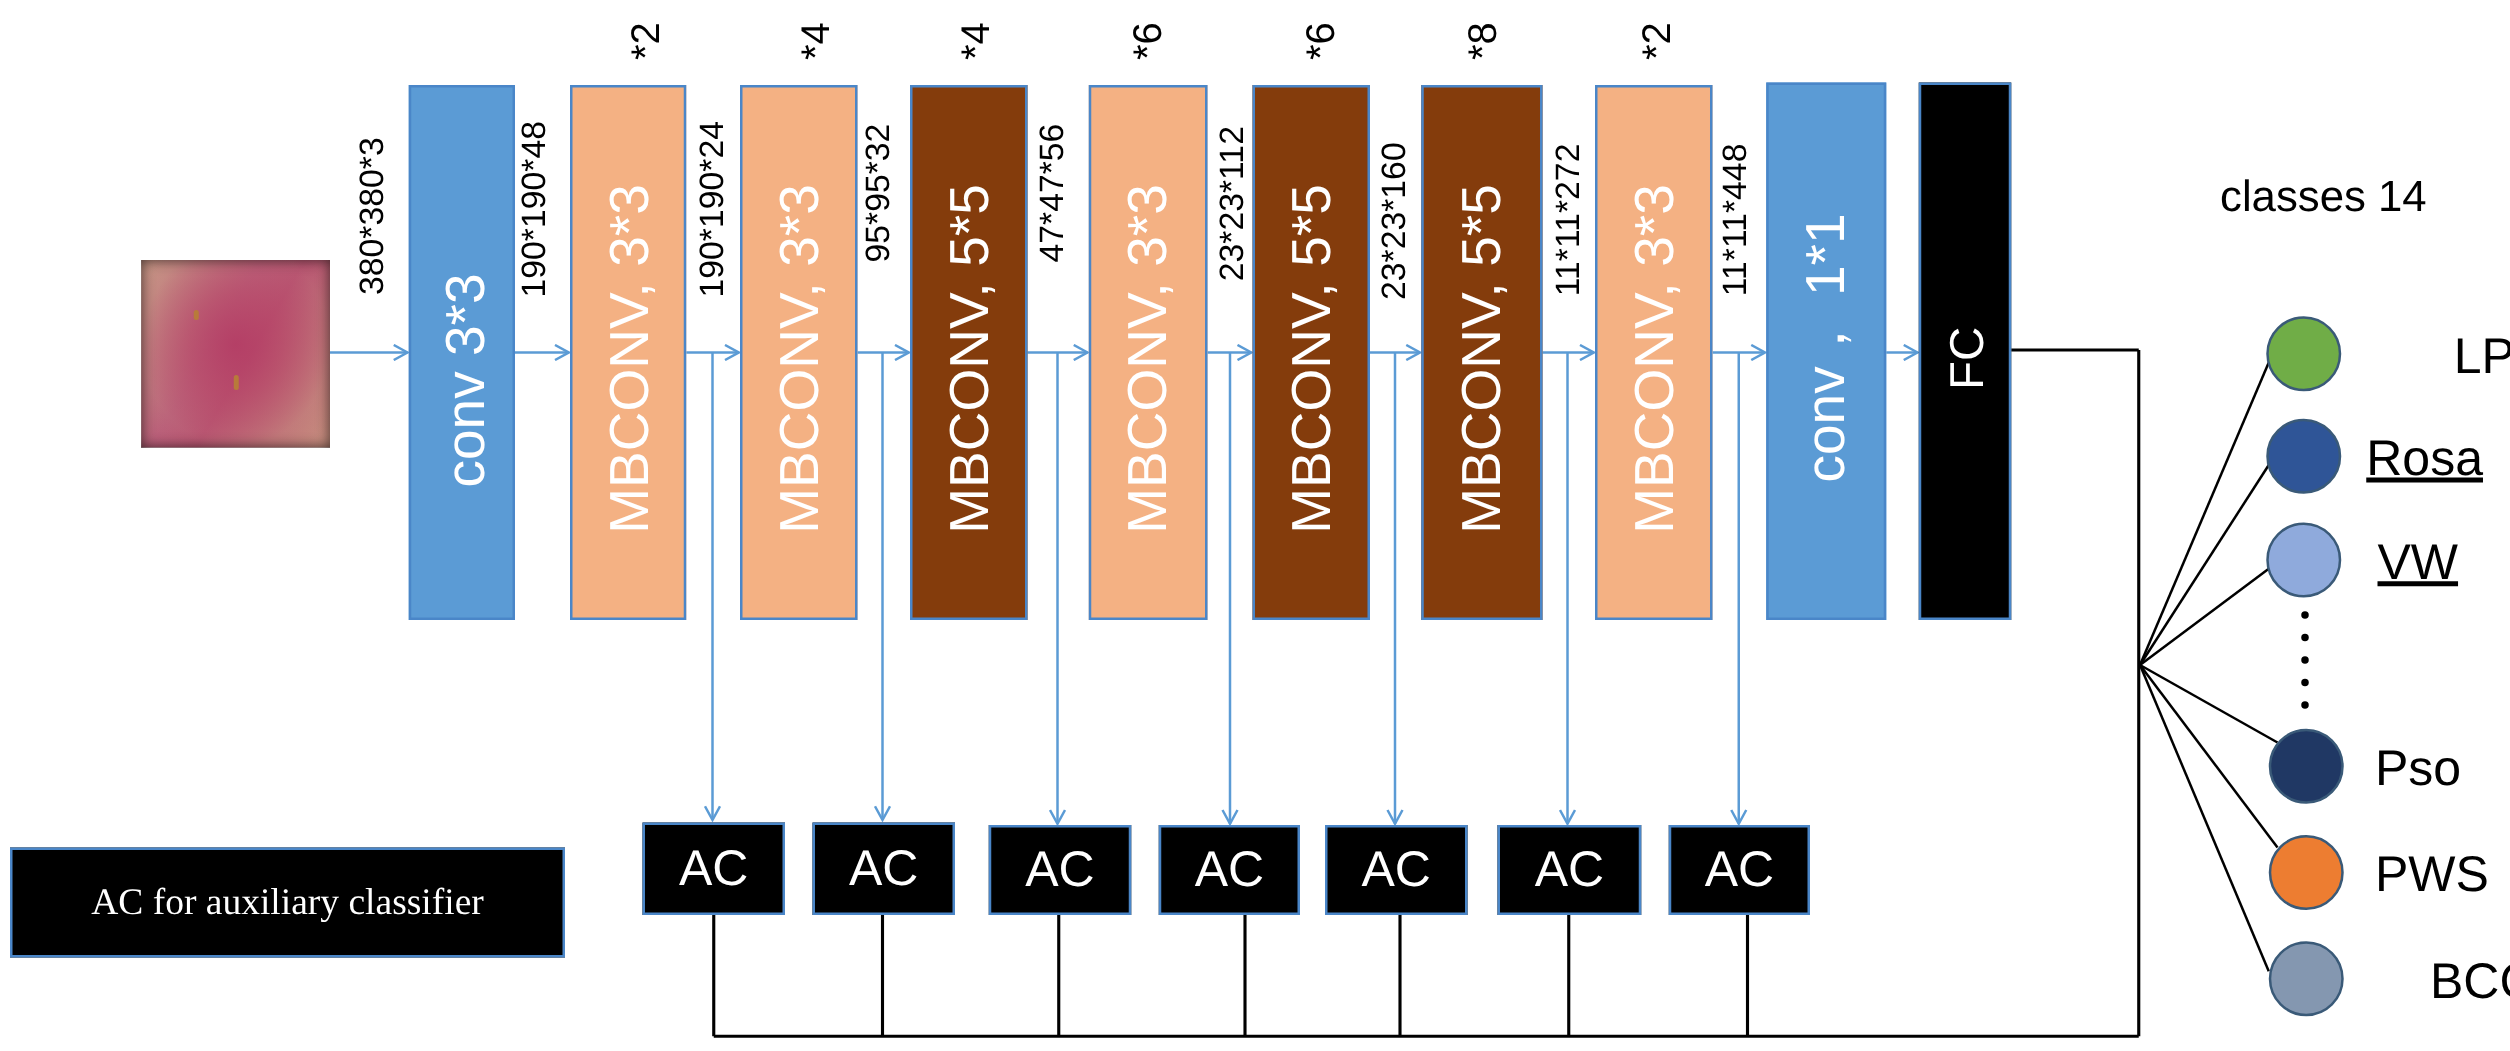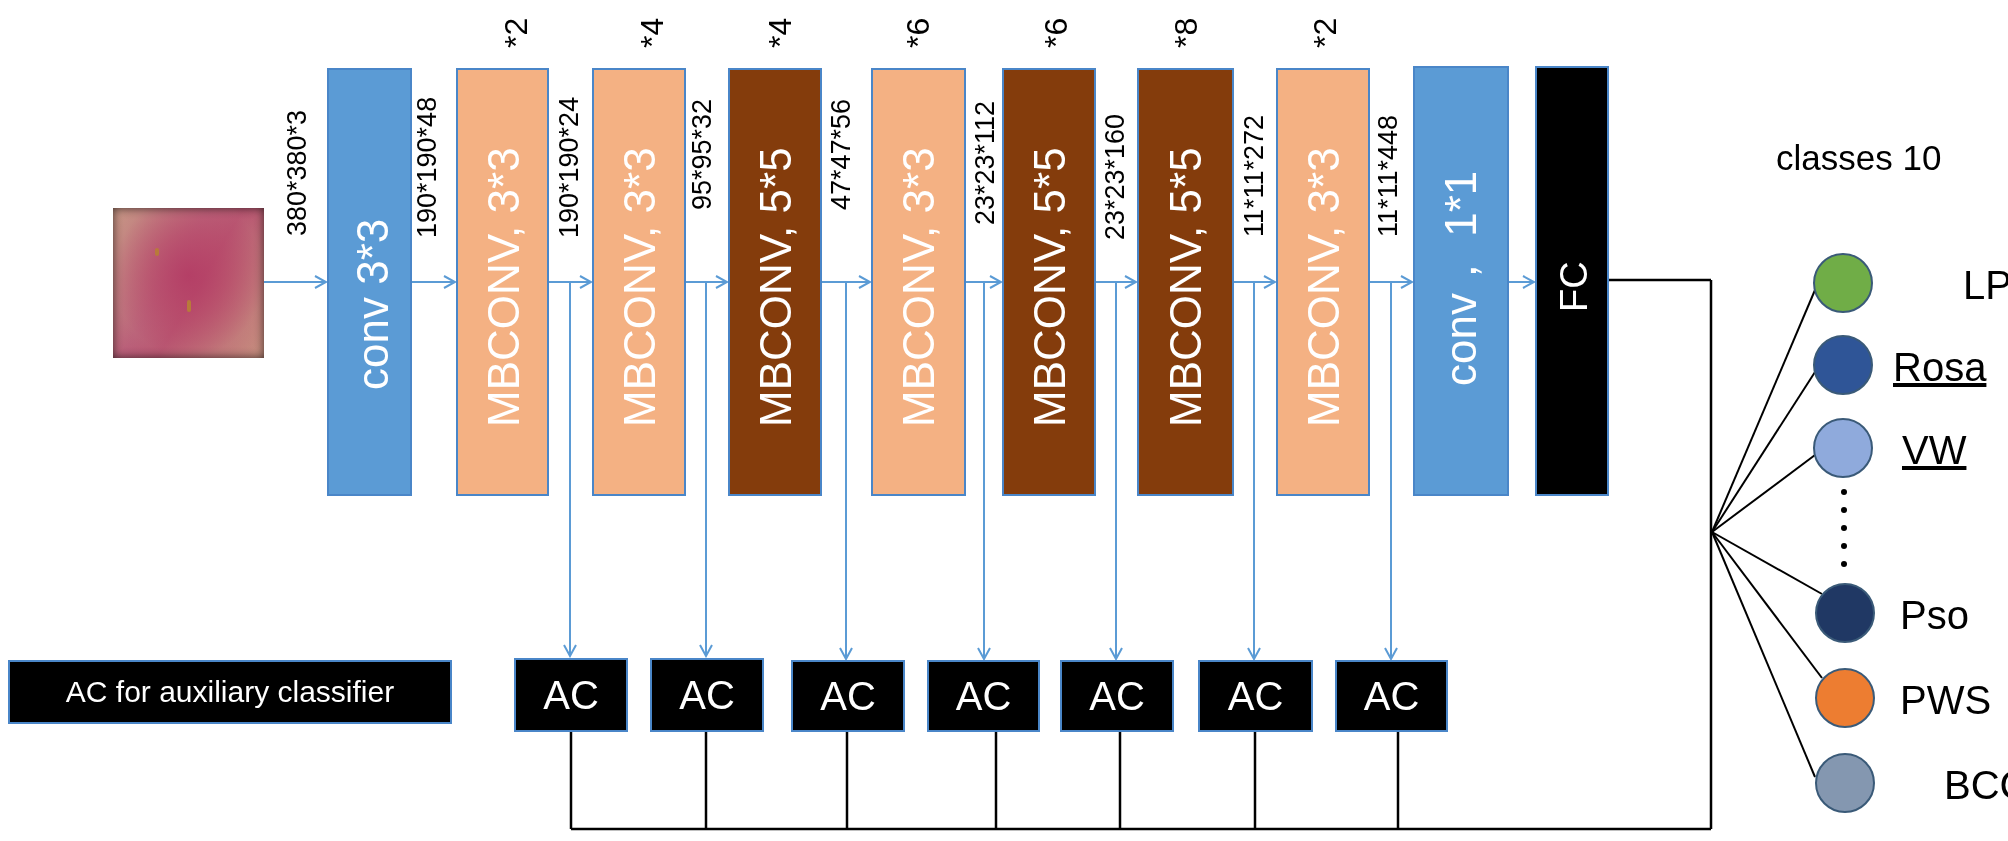--- a/index.html
+++ b/index.html
@@ -147,30 +147,30 @@
   <span class="vtext dim-label" style="left:1375px;top:237px;">11*11*448</span>
 
   <span class="vtext mult-label" style="left:500px;top:48px;">*2</span>
   <span class="vtext mult-label" style="left:636px;top:48px;">*4</span>
   <span class="vtext mult-label" style="left:764px;top:48px;">*4</span>
   <span class="vtext mult-label" style="left:902px;top:48px;">*6</span>
   <span class="vtext mult-label" style="left:1040px;top:48px;">*6</span>
   <span class="vtext mult-label" style="left:1170px;top:48px;">*8</span>
   <span class="vtext mult-label" style="left:1309px;top:48px;">*2</span>
 
-  <div class="legend" style="left:8px;top:660px;width:444px;height:64px;">AC for auxiliary classifier</div>
+  <div class="legend" style="left:8px;top:678px;width:444px;height:88px;font-family:Liberation Serif, serif;">AC for auxiliary classifier</div>
 
   <div class="ac-box" style="left:514px;top:658px;width:114px;height:74px;">AC</div>
   <div class="ac-box" style="left:650px;top:658px;width:114px;height:74px;">AC</div>
   <div class="ac-box" style="left:791px;top:660px;width:114px;height:72px;">AC</div>
   <div class="ac-box" style="left:927px;top:660px;width:113px;height:72px;">AC</div>
   <div class="ac-box" style="left:1060px;top:660px;width:114px;height:72px;">AC</div>
   <div class="ac-box" style="left:1198px;top:660px;width:115px;height:72px;">AC</div>
   <div class="ac-box" style="left:1335px;top:660px;width:113px;height:72px;">AC</div>
 
-  <div class="classes-title" style="left:1776px;top:140px;">classes 10</div>
+  <div class="classes-title" style="left:1776px;top:140px;">classes 14</div>
   <div class="cls-label" style="left:1963px;top:265px;">LP</div>
   <div class="cls-label" style="left:1893px;top:347px;text-decoration:underline;">Rosa</div>
   <div class="cls-label" style="left:1902px;top:430px;text-decoration:underline;">VW</div>
   <div class="cls-label" style="left:1900px;top:595px;">Pso</div>
   <div class="cls-label" style="left:1900px;top:680px;">PWS</div>
   <div class="cls-label" style="left:1944px;top:765px;">BCC</div>
 </div>
 
 </body></html>

